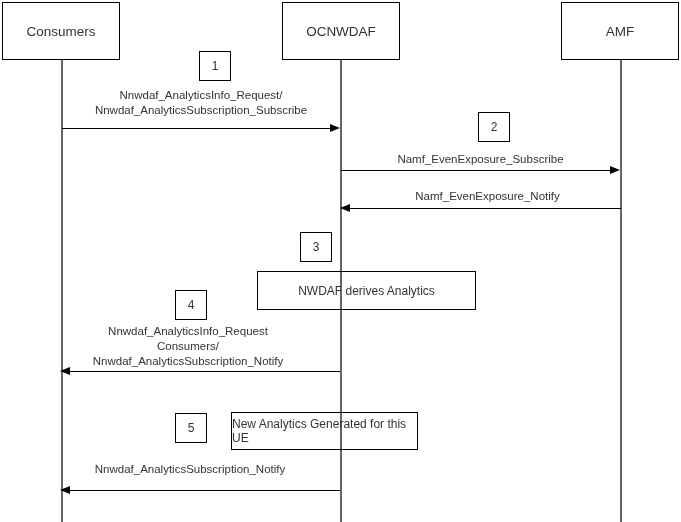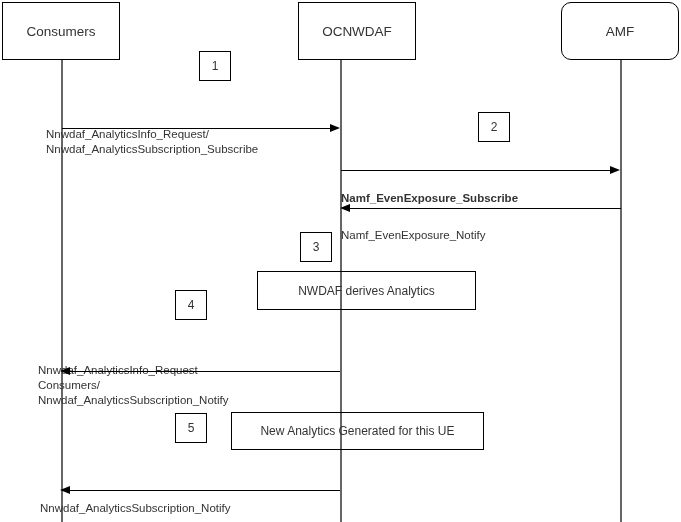--- a/index.html
+++ b/index.html
@@ -59,23 +59,23 @@
   .arrowhead.left {
     border-top: 4.5px solid transparent;
     border-bottom: 4.5px solid transparent;
     border-right: 10px solid #000000;
   }
   .msg-label {
     position: absolute;
     font-size: 11.5px;
     line-height: 15px;
     color: #333333;
+    text-align: center;
     white-space: pre-line;
     z-index: 3;
-    margin-top: 39px;
   }
   
   .step-box {
     position: absolute;
     box-sizing: border-box;
     width: 32px;
     height: 30px;
     border: 1px solid #000000;
     background: #ffffff;
     display: flex;
@@ -104,39 +104,39 @@
 
 <div id="canvas">
 
   <div class="lifeline" style="left:61px; top:60px; height:462px;"></div>
   <div class="lifeline" style="left:340px; top:60px; height:462px;"></div>
   <div class="lifeline" style="left:620px; top:60px; height:462px;"></div>
 
   <div class="participant" style="left:2px; top:2px; width:118px; height:58px;">
     <span>Consumers</span>
   </div>
-  <div class="participant" style="left:298px; top:2px; width:118px; height:58px;">
+  <div class="participant" style="left:282px; top:2px; width:118px; height:58px;">
     <span>OCNWDAF</span>
   </div>
-  <div class="participant" style="left:561px; top:2px; width:118px; height:58px;border-radius:10px;">
+  <div class="participant" style="left:561px; top:2px; width:118px; height:58px;">
     <span>AMF</span>
   </div>
 
   <div class="step-box" style="left:199px; top:51px;">
     <span>1</span>
   </div>
   <div class="msg-label" style="left:46px; top:88px; width:310px;">Nnwdaf_AnalyticsInfo_Request/
 Nnwdaf_AnalyticsSubscription_Subscribe</div>
   <div class="msg-line" style="left:62px; top:128px; width:268px;"></div>
   <div class="arrowhead right" style="left:330px; top:124px;"></div>
 
   <div class="step-box" style="left:478px; top:112px;">
     <span>2</span>
   </div>
-  <div class="msg-label" style="left:341px; top:152px; width:279px;font-weight:bold;">Namf_EvenExposure_Subscribe</div>
+  <div class="msg-label" style="left:341px; top:152px; width:279px;">Namf_EvenExposure_Subscribe</div>
   <div class="msg-line" style="left:341px; top:170px; width:270px;"></div>
   <div class="arrowhead right" style="left:610px; top:166px;"></div>
 
   <div class="msg-label" style="left:341px; top:189px; width:293px;">Namf_EvenExposure_Notify</div>
   <div class="msg-line" style="left:350px; top:208px; width:271px;"></div>
   <div class="arrowhead left" style="left:340px; top:204px;"></div>
 
   <div class="step-box" style="left:300px; top:232px;">
     <span>3</span>
   </div>
@@ -149,20 +149,20 @@
   </div>
   <div class="msg-label" style="left:38px; top:324px; width:300px;">Nnwdaf_AnalyticsInfo_Request
 Consumers/
 Nnwdaf_AnalyticsSubscription_Notify</div>
   <div class="msg-line" style="left:70px; top:371px; width:270px;"></div>
   <div class="arrowhead left" style="left:60px; top:367px;"></div>
 
   <div class="step-box" style="left:175px; top:413px;">
     <span>5</span>
   </div>
-  <div class="note-box" style="left:231px; top:412px; width:253px; height:38px;">
+  <div class="note-box" style="left:231px; top:412px; width:187px; height:38px;">
     <span>New Analytics Generated for this UE</span>
   </div>
   <div class="msg-label" style="left:40px; top:462px; width:300px;">Nnwdaf_AnalyticsSubscription_Notify</div>
   <div class="msg-line" style="left:70px; top:490px; width:270px;"></div>
   <div class="arrowhead left" style="left:60px; top:486px;"></div>
 
 </div>
 
 </body></html>

